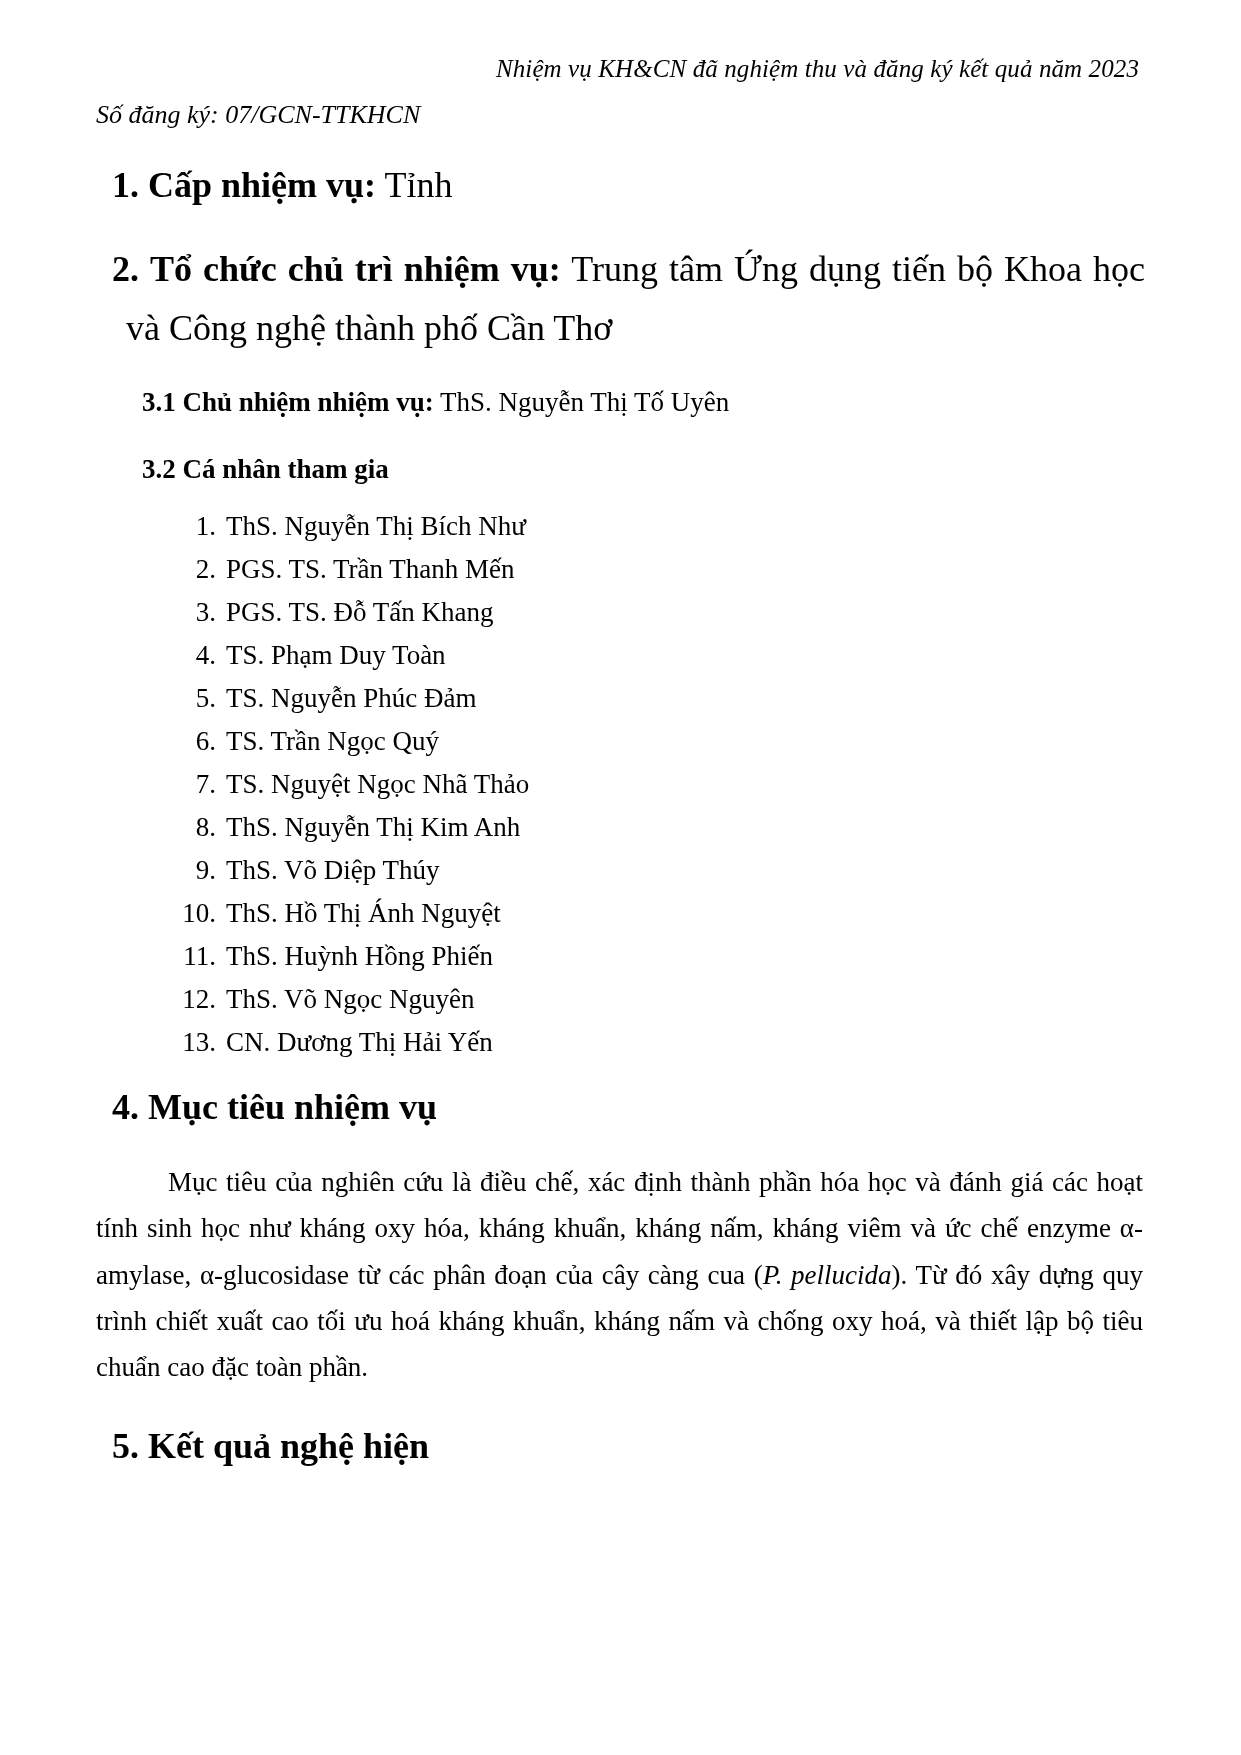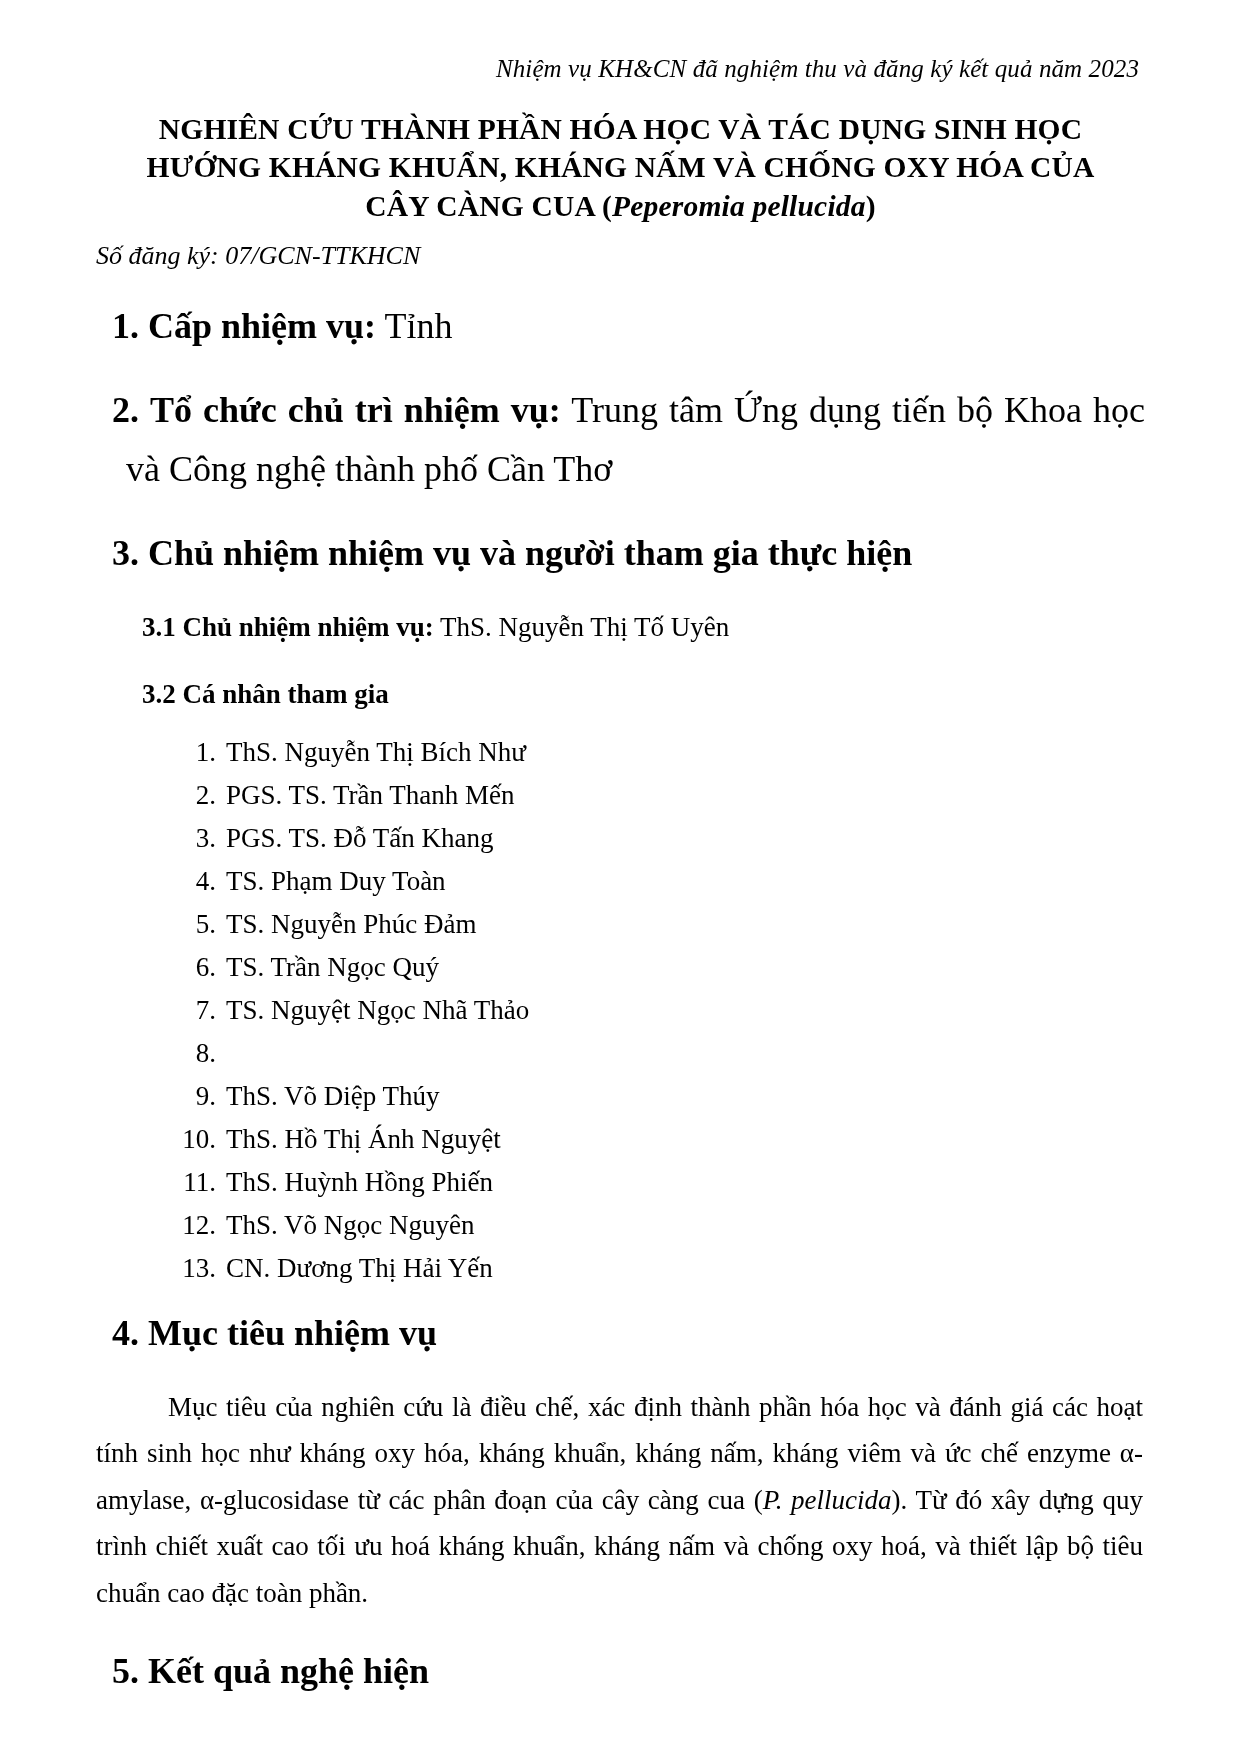--- a/index.html
+++ b/index.html
@@ -126,44 +126,35 @@
   .tight-top { margin-top: 22px; }
 </style>
 </head>
 <body>
 
 <div class="page">
   <div class="inner">
 
     <div class="doc-header">Nhiệm vụ KH&amp;CN đã nghiệm thu và đăng ký kết quả năm 2023</div>
 
-    <div class="doc-title">
-      <span>NGHIÊN CỨU THÀNH PHẦN HÓA HỌC VÀ TÁC DỤNG SINH HỌC</span><br>
-      <span>HƯỚNG KHÁNG KHUẨN, KHÁNG NẤM VÀ CHỐNG OXY HÓA CỦA</span><br>
-      <span>CÂY CÀNG CUA (</span><span class="sci">Peperomia pellucida</span><span>)</span>
-    </div>
 
     <div class="reg-no">Số đăng ký: 07/GCN-TTKHCN</div>
 
     <div class="section sec-indent-1">
       <span class="num">1.</span>
       <span class="lead">Cấp nhiệm vụ:</span>
       <span>Tỉnh</span>
     </div>
 
     <div class="section sec-indent-1">
       <span class="num">2.</span>
       <span class="lead">Tổ chức chủ trì nhiệm vụ:</span>
       <span>Trung tâm Ứng dụng tiến bộ Khoa học và Công nghệ thành phố Cần Thơ</span>
     </div>
 
-    <div class="section sec-indent-1">
-      <span class="num">3.</span>
-      <span class="lead">Chủ nhiệm nhiệm vụ và người tham gia thực hiện</span>
-    </div>
 
     <div class="subsection">
       <span class="lead">3.1 Chủ nhiệm nhiệm vụ:</span>
       <span>ThS. Nguyễn Thị Tố Uyên</span>
     </div>
 
     <div class="subsection">
       <span class="lead">3.2 Cá nhân tham gia</span>
     </div>
 
@@ -191,20 +182,21 @@
       <li>
           <span class="idx">6.</span>
           <span class="who">TS. Trần Ngọc Quý</span>
         </li>
       <li>
           <span class="idx">7.</span>
           <span class="who">TS. Nguyệt Ngọc Nhã Thảo</span>
         </li>
       <li>
           <span class="idx">8.</span>
+          <span class="who">ThS. Nguyễn Thị Kim Anh</span>
         </li>
       <li>
           <span class="idx">9.</span>
           <span class="who">ThS. Võ Diệp Thúy</span>
         </li>
       <li>
           <span class="idx">10.</span>
           <span class="who">ThS. Hồ Thị Ánh Nguyệt</span>
         </li>
       <li>

